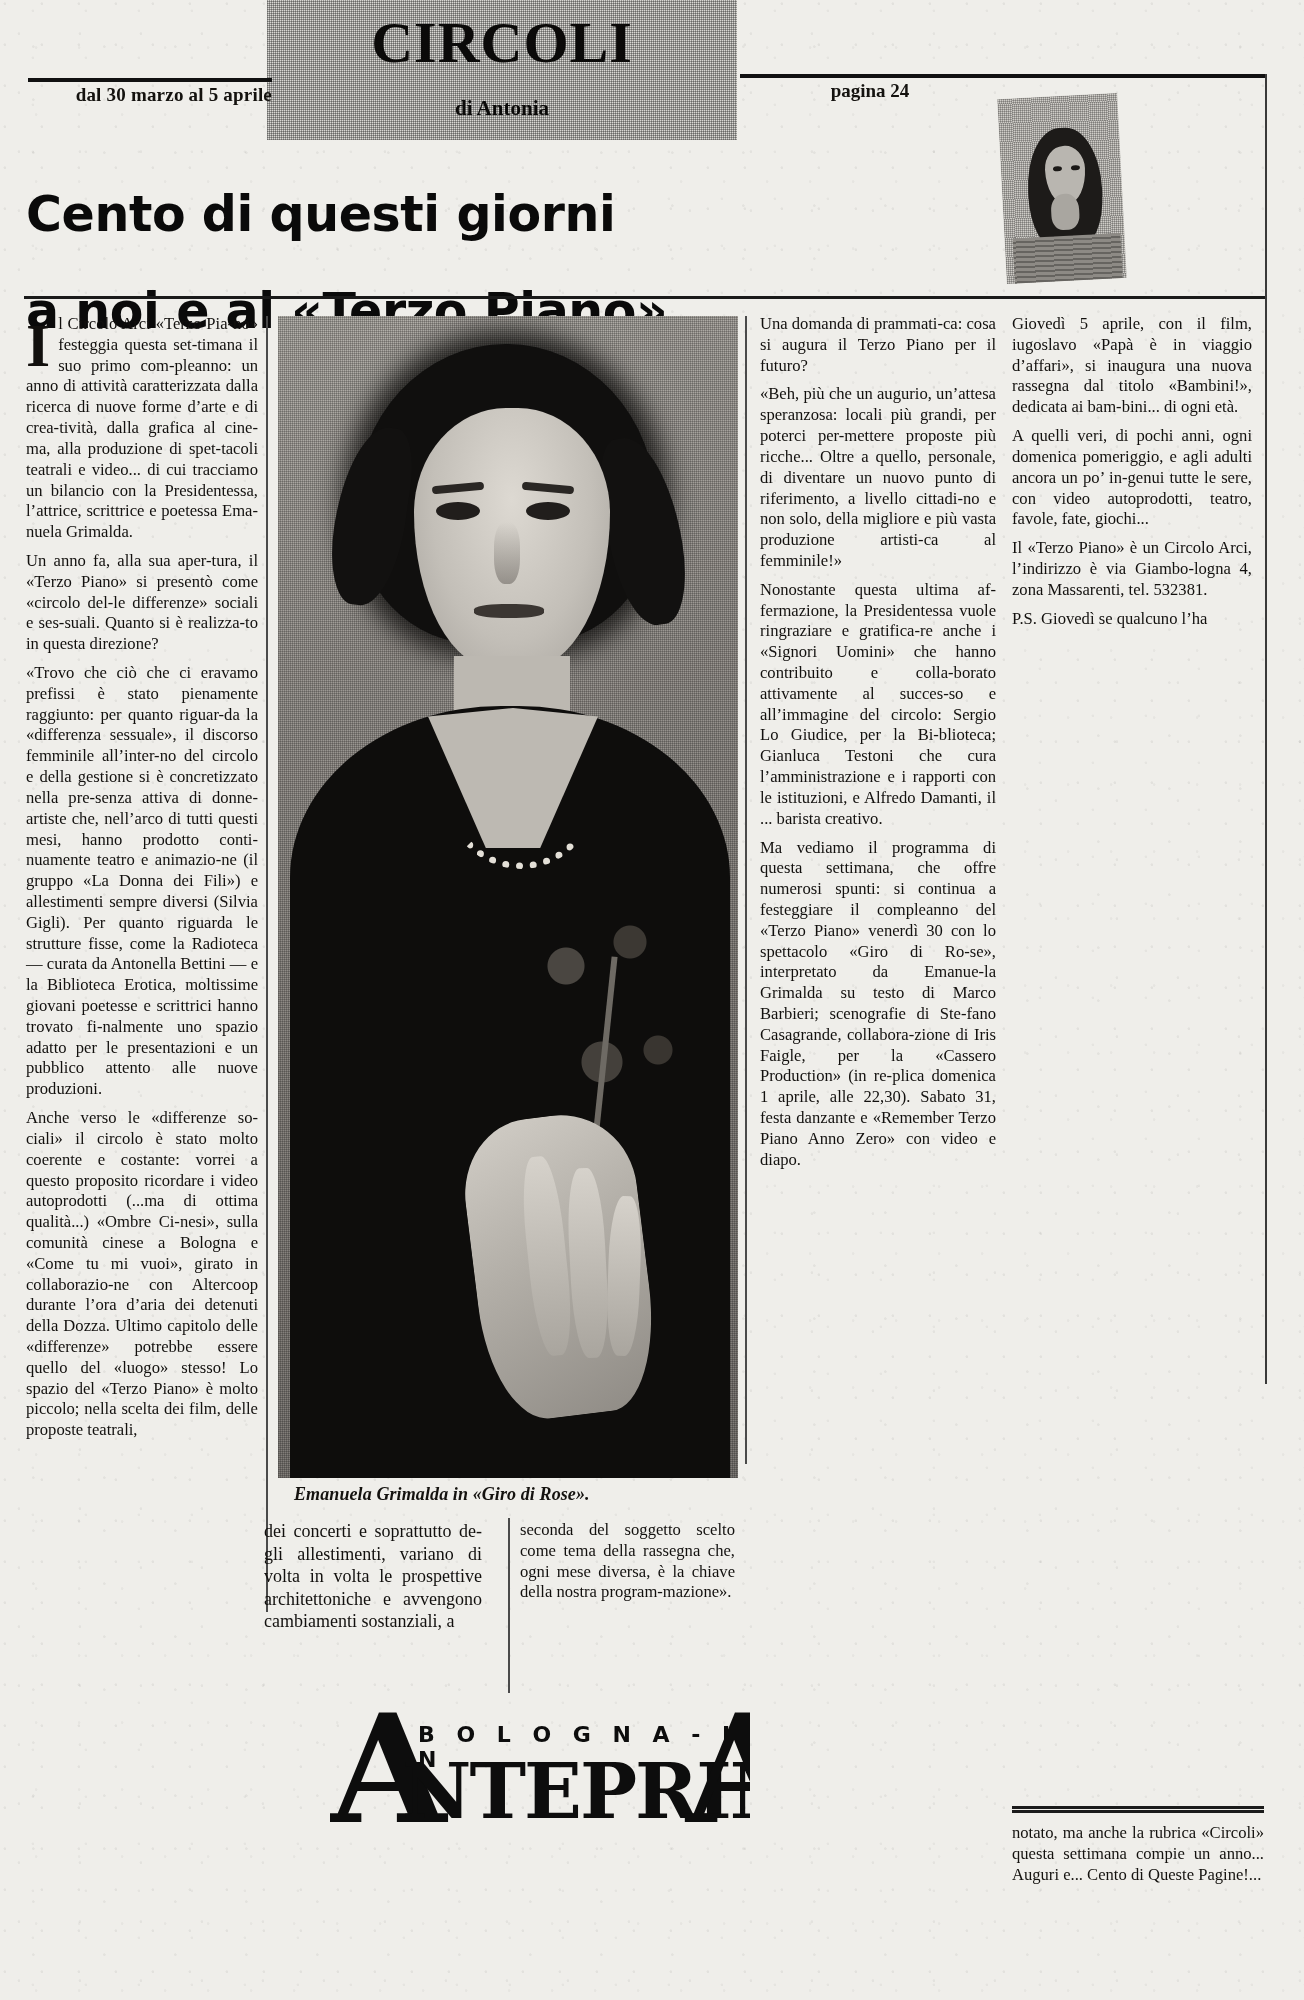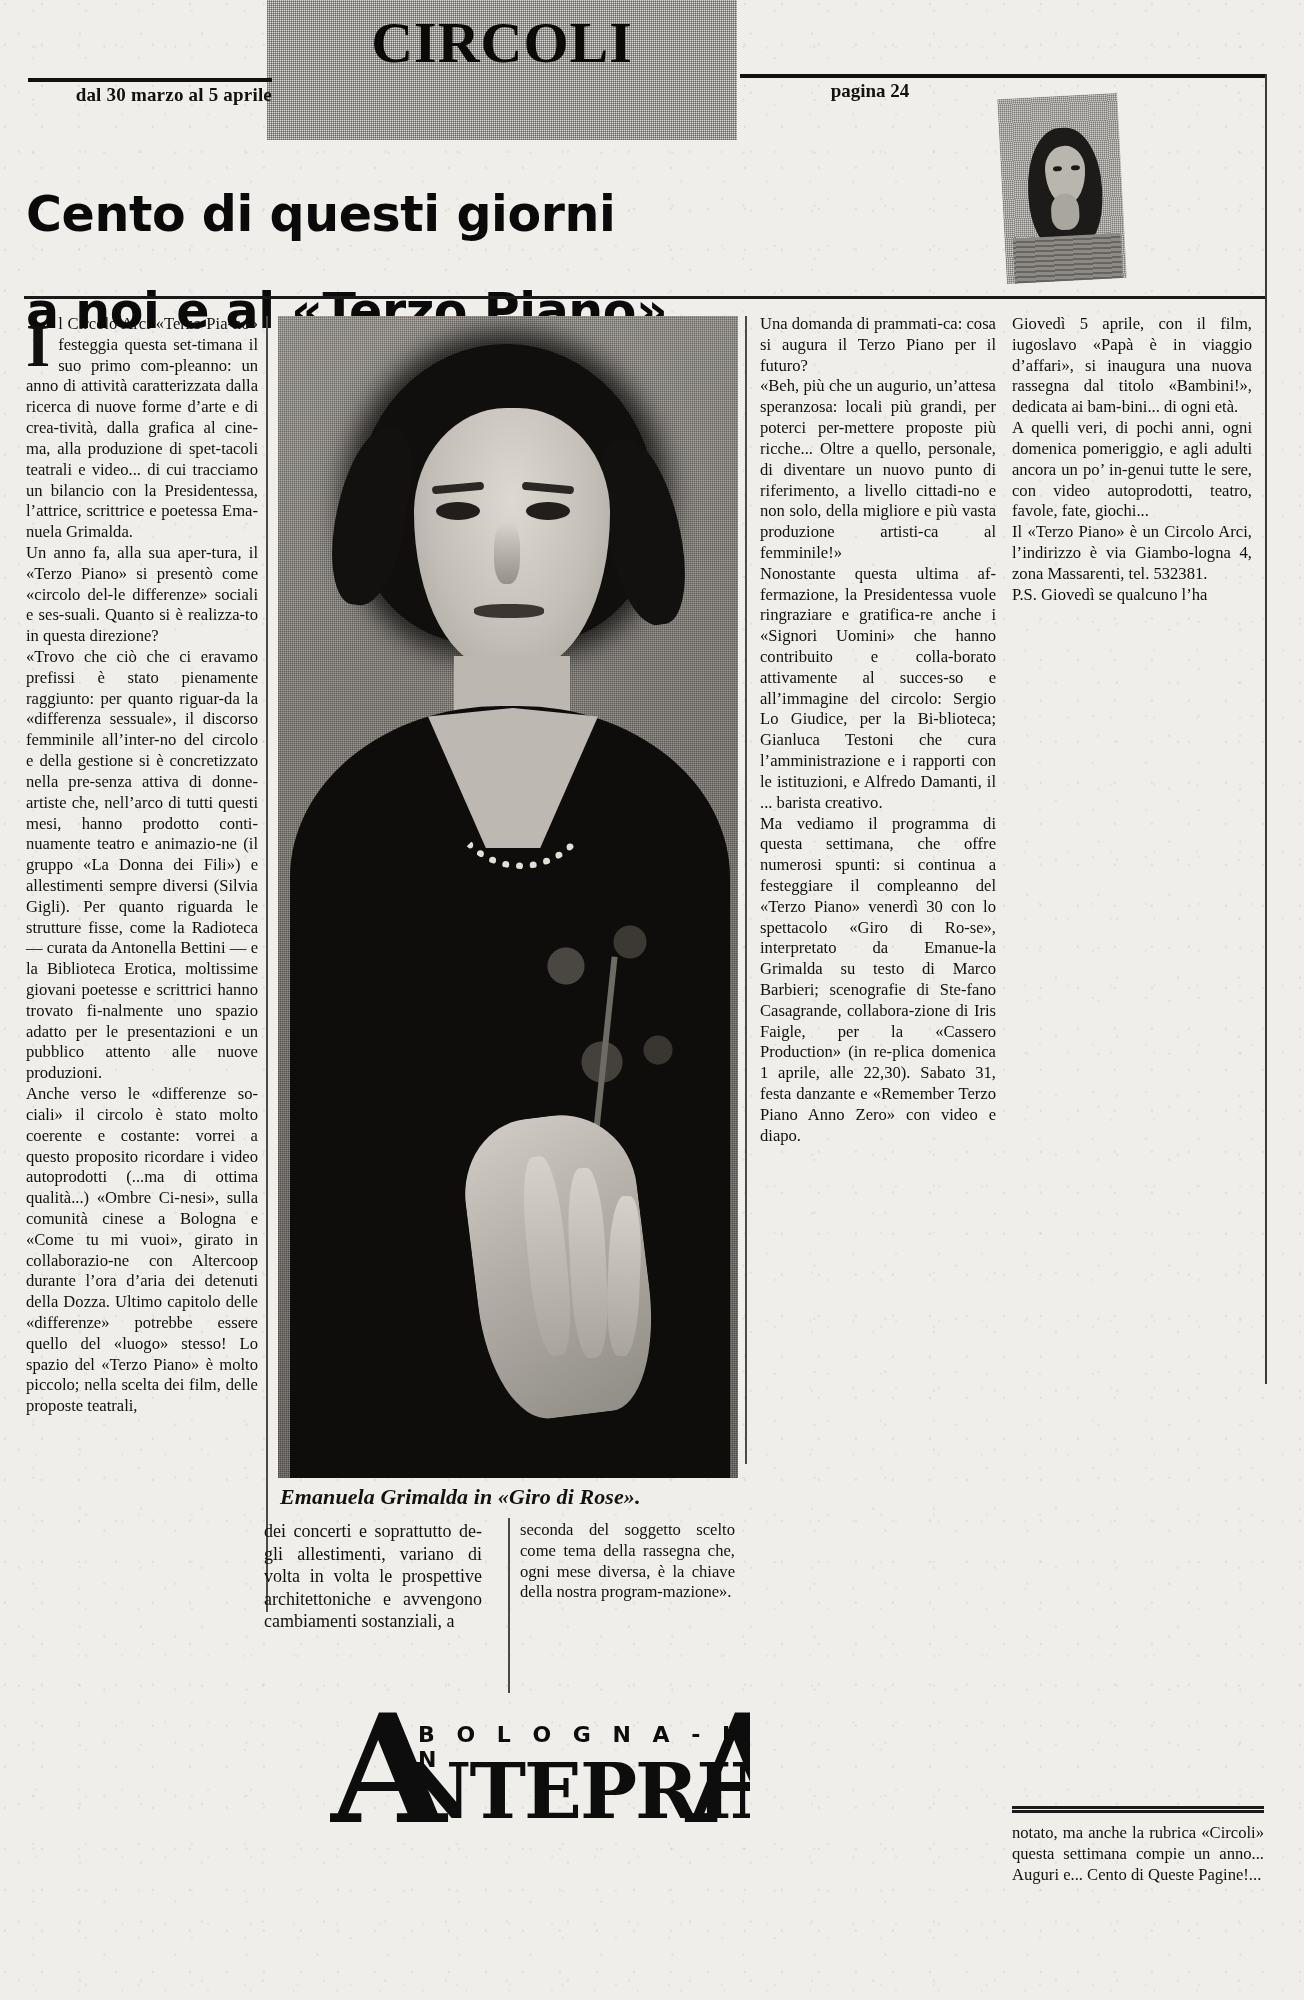--- a/index.html
+++ b/index.html
@@ -179,21 +179,21 @@
   .col {
     position: absolute;
     font-size: 16.6px;
     line-height: 1.255;
     text-align: justify;
     text-justify: inter-word;
     hyphens: manual;
     color: #12100e;
   }
   .col p { margin: 0; }
-  .col p + p { margin-top: 0; }
+  .col p + p { margin-top: 8px; }
   .col b { font-weight: normal; }
 
   
   #col1 {
     left: 26px; top: 314px;
     width: 232px; height: 1470px;
   }
   #col1 .dropcap {
     float: left;
     font-family: "Liberation Serif", "DejaVu Serif", serif;
@@ -350,23 +350,23 @@
   }
   .photo .stem {
     position: absolute; left: 320px; top: 640px;
     width: 6px; height: 260px;
     background: #6e6a64;
     transform: rotate(6deg);
   }
 
   .caption {
     position: absolute;
-    left: 280px; top: 1484px;
+    left: 294px; top: 1484px;
     width: 460px;
-    font-size: 22px;
+    font-size: 18px;
     font-weight: bold;
     font-style: italic;
     letter-spacing: .1px;
   }
 
   
   #col2b {
     left: 264px; top: 1520px;
     width: 218px; height: 180px;
     font-size: 18px;
@@ -453,20 +453,21 @@
   }
 </style>
 </head>
 <body>
 
 <div class="page">
 
   <div class="masthead">
     <div class="screen-block"></div>
     <div class="masthead-title">CIRCOLI</div>
+    <div class="masthead-sub">di Antonia</div>
     <div class="rule-left"></div>
     <div class="dateline">dal 30 marzo al 5 aprile</div>
     <div class="rule-right"></div>
     <div class="pagenum">pagina 24</div>
   </div>
 
   <div class="edge-rule"></div>
 
   <div class="thumb">
     <div class="halft"></div>

